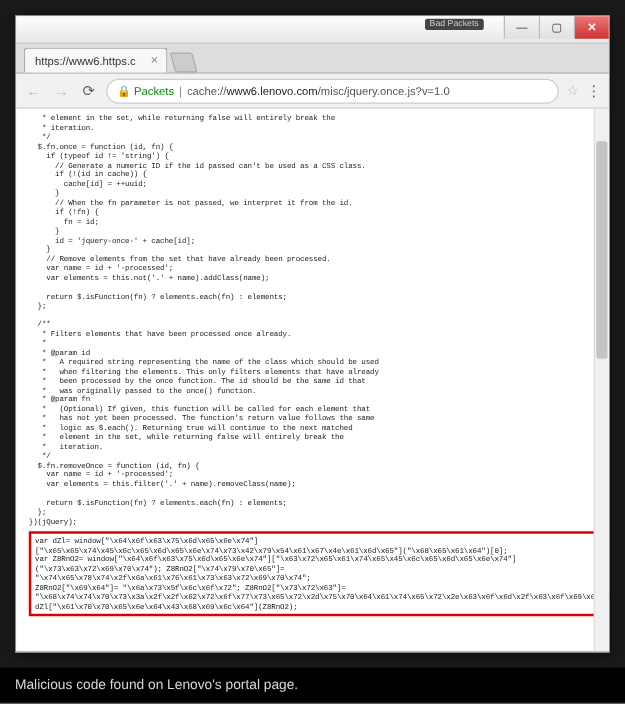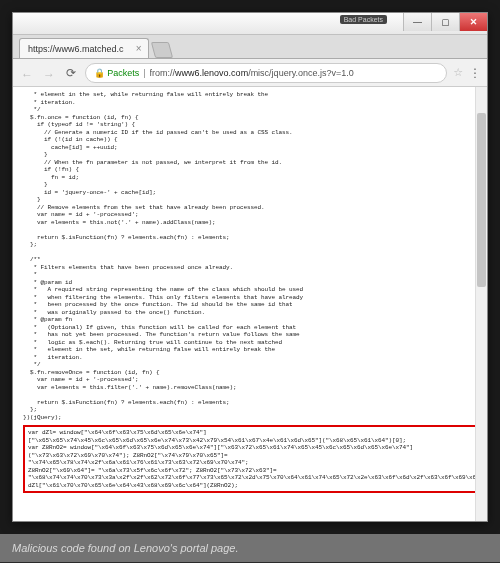--- a/index.html
+++ b/index.html
@@ -173,23 +173,22 @@
   }
   .scrollbar-thumb {
     position: absolute;
     left: 1px; right: 1px;
     top: 6%;
     height: 40%;
     background: #c4c4c4;
     border-radius: 2px;
   }
   .caption-bar {
-    background: #737373;
+    background: #000000;
     color: #d8d8d8;
-    font-style: italic;
     font-size: 11px;
     padding: 8px 12px;
     width: 500px;
   }
 </style>
 </head>
 <body>
 
 <div class="article-frame">
   <div class="browser-window">
@@ -198,35 +197,35 @@
       <span class="badge">Bad Packets</span>
       <div class="window-controls">
         <div class="win-btn">—</div>
         <div class="win-btn">▢</div>
         <div class="win-btn close">✕</div>
       </div>
     </div>
 
     <div class="tab-strip">
       <div class="tab">
-        <span>https://www6.matched.c</span>
+        <span>https://www6.https.c</span>
         <span class="tab-close">×</span>
       </div>
       <div class="new-tab"></div>
     </div>
 
     <div class="addr-bar">
       <div class="nav-btn disabled">←</div>
       <div class="nav-btn disabled">→</div>
       <div class="nav-btn">⟳</div>
       <div class="url-box">
         <span class="secure">🔒 <span>Packets</span></span>
         <span style="color:#888">|</span>
         <span class="url-text">
-          <span>from://</span><span class="url-host">www6.lenovo.com</span><span>/misc/jquery.once.js?v=1.0</span>
+          <span>cache://</span><span class="url-host">www6.lenovo.com</span><span>/misc/jquery.once.js?v=1.0</span>
         </span>
       </div>
       <div class="star">☆</div>
       <div class="menu-icon">⋮</div>
     </div>
 
     <div class="viewport">
       <div class="code">   * element in the set, while returning false will entirely break the
    * iteration.
    */

